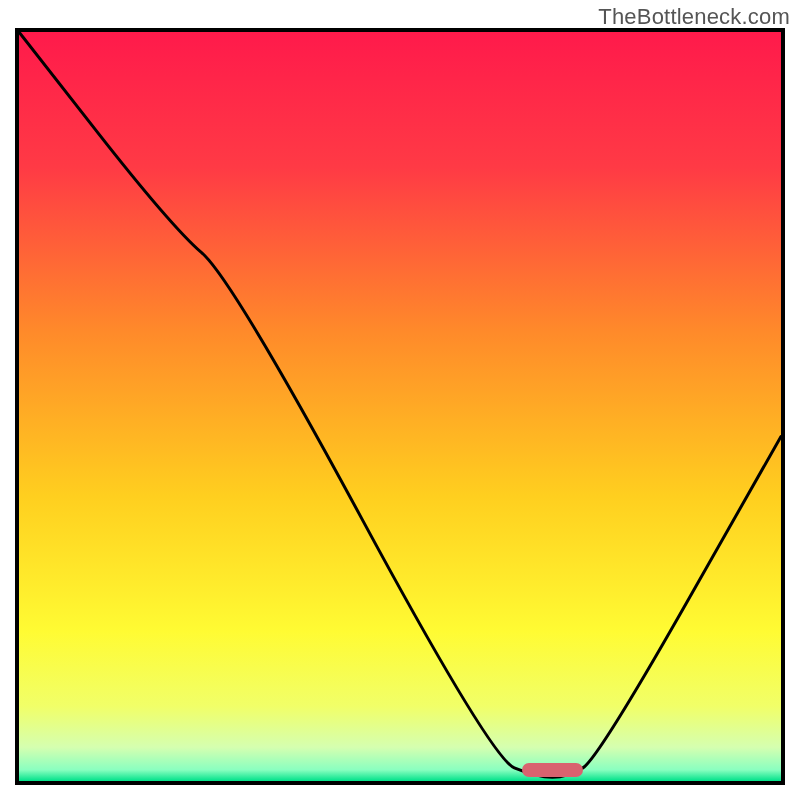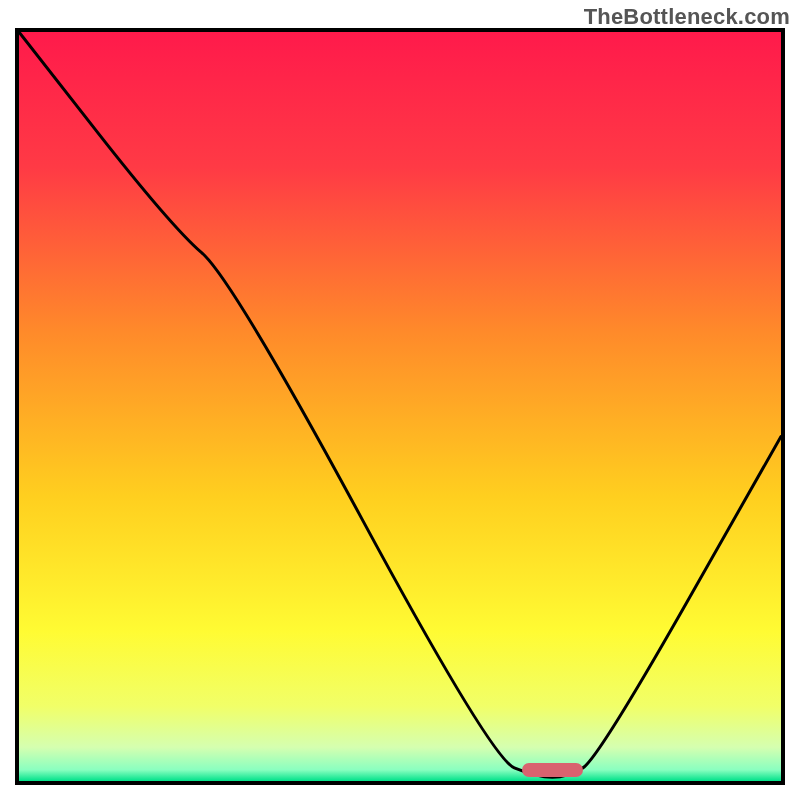--- a/index.html
+++ b/index.html
@@ -14,21 +14,21 @@
   .chart-container {
     position: relative;
     width: 800px;
     height: 800px;
   }
   .watermark {
     position: absolute;
     top: 4px;
     right: 10px;
     font-size: 22px;
-    font-weight: 700;
+    font-weight: 400;
     color: #555555;
     letter-spacing: 0.2px;
     z-index: 20;
     margin-left: 21px;
   }
   .plot-frame {
     position: absolute;
     left: 15px;
     top: 28px;
     width: 770px;

